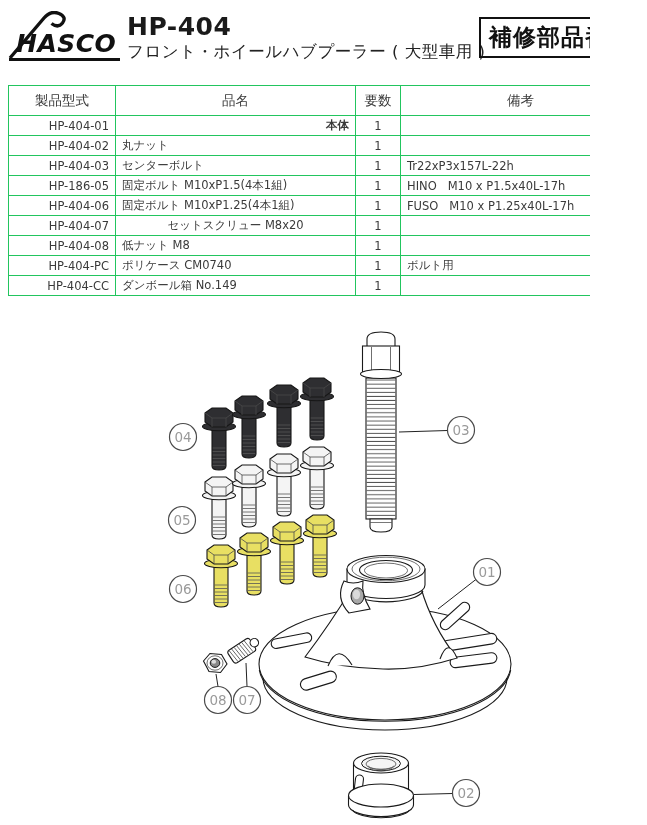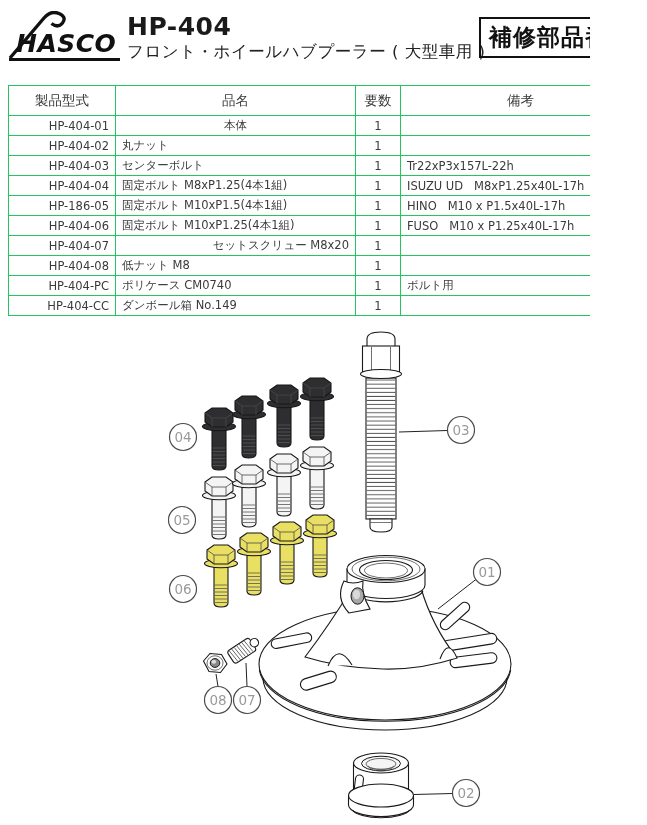--- a/index.html
+++ b/index.html
@@ -60,57 +60,51 @@
       <tr>
         <th>製品型式</th>
         <th>品名</th>
         <th>要数</th>
         <th>備考</th>
       </tr>
     </thead>
     <tbody>
         <tr>
           <td style="text-align: right;">HP-404-01</td>
-          <td style="text-align: center;">本体</td>
+          <td style="text-align: right; font-weight: bold;">本体</td>
           <td style="text-align: center;">1</td>
           <td style="text-align: left;"></td>
         </tr>
         <tr>
           <td style="text-align: right;">HP-404-02</td>
           <td style="text-align: left;">丸ナット</td>
           <td style="text-align: center;">1</td>
           <td style="text-align: left;"></td>
         </tr>
         <tr>
           <td style="text-align: right;">HP-404-03</td>
           <td style="text-align: left;">センターボルト</td>
           <td style="text-align: center;">1</td>
           <td style="text-align: left;">Tr22xP3x157L-22h</td>
         </tr>
         <tr>
-          <td style="text-align: right;">HP-404-04</td>
-          <td style="text-align: left;">固定ボルト M8xP1.25(4本1組)</td>
-          <td style="text-align: center;">1</td>
-          <td style="text-align: left;">ISUZU UD   M8xP1.25x40L-17h</td>
-        </tr>
-        <tr>
           <td style="text-align: right;">HP-186-05</td>
           <td style="text-align: left;">固定ボルト M10xP1.5(4本1組)</td>
           <td style="text-align: center;">1</td>
           <td style="text-align: left;">HINO   M10 x P1.5x40L-17h</td>
         </tr>
         <tr>
           <td style="text-align: right;">HP-404-06</td>
           <td style="text-align: left;">固定ボルト M10xP1.25(4本1組)</td>
           <td style="text-align: center;">1</td>
           <td style="text-align: left;">FUSO   M10 x P1.25x40L-17h</td>
         </tr>
         <tr>
           <td style="text-align: right;">HP-404-07</td>
-          <td style="text-align: right; margin-left: 8px;">セットスクリュー M8x20</td>
+          <td style="text-align: center; margin-left: 8px;">セットスクリュー M8x20</td>
           <td style="text-align: center;">1</td>
           <td style="text-align: left;"></td>
         </tr>
         <tr>
           <td style="text-align: right;">HP-404-08</td>
           <td style="text-align: left;">低ナット M8</td>
           <td style="text-align: center;">1</td>
           <td style="text-align: left;"></td>
         </tr>
         <tr>

